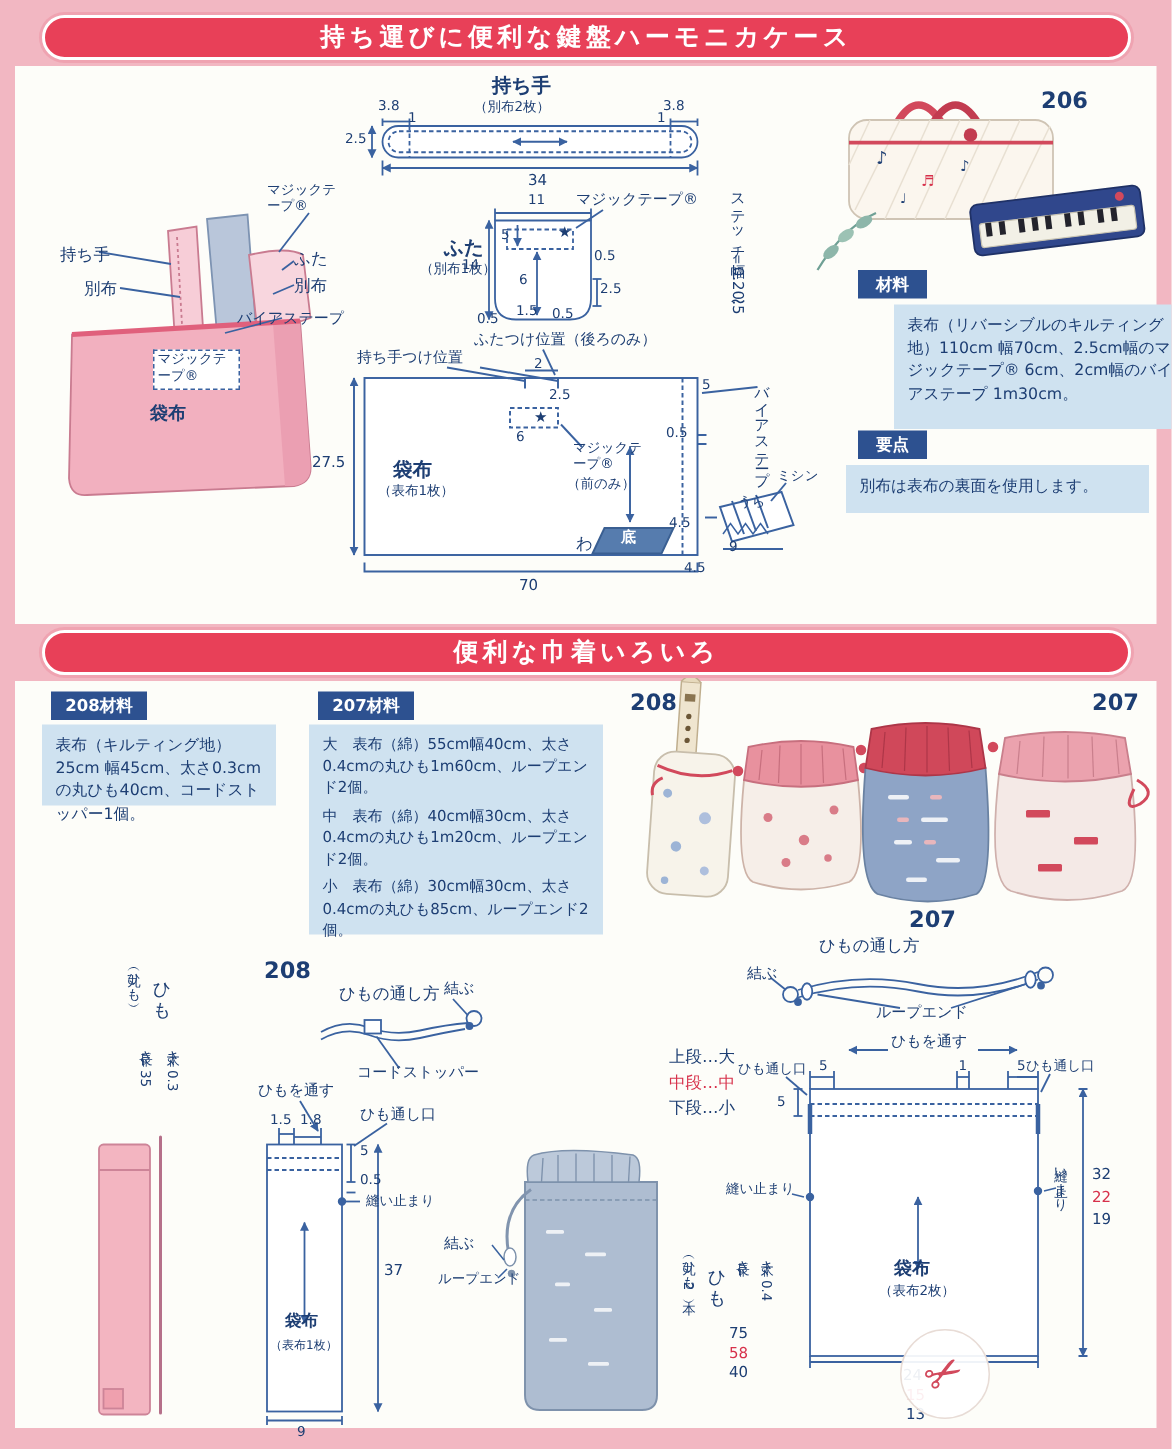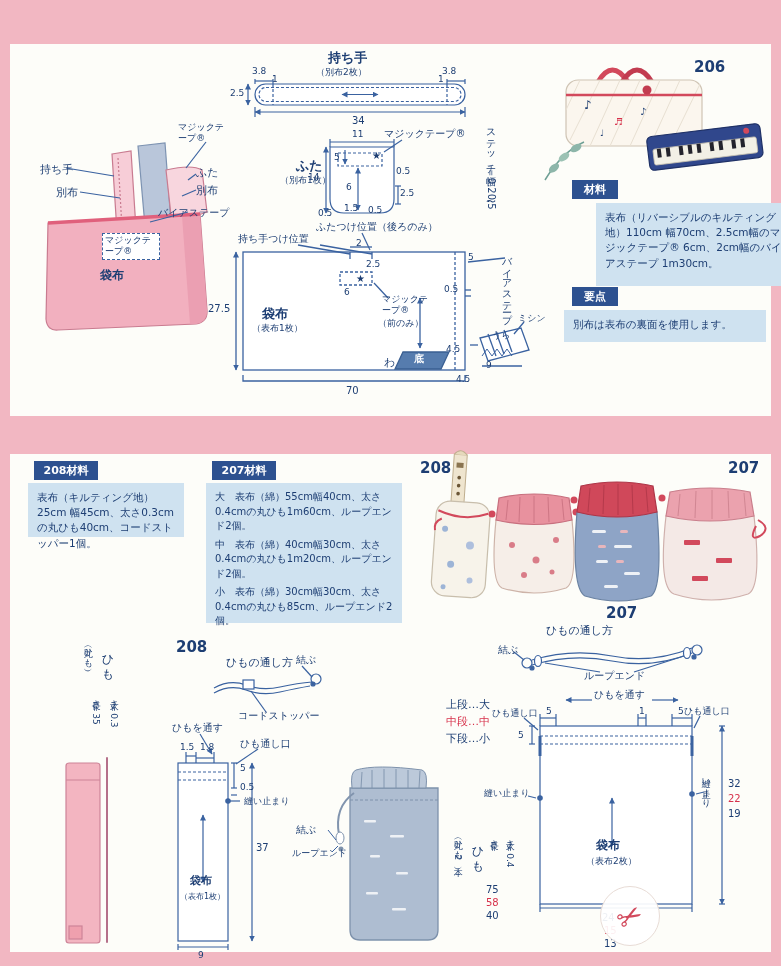--- a/index.html
+++ b/index.html
@@ -338,20 +338,22 @@
       <line x1="719" y1="726" x2="725" y2="726"></line>
         <line x1="719" y1="904" x2="725" y2="904"></line>
       <line x1="540" y1="908" x2="692" y2="908"></line>
       <line x1="540" y1="904" x2="540" y2="912"></line>
         <line x1="692" y1="904" x2="692" y2="912"></line>
       <line x1="524" y1="718" x2="538" y2="730"></line>
       <line x1="700" y1="716" x2="694" y2="728"></line>
     </g>
   </svg>
 
+  <div class="banner" style="left:28px;top:10px;width:726px">持ち運びに便利な鍵盤ハーモニカケース</div>
+  <div class="banner" style="left:28px;top:420px;width:726px">便利な巾着いろいろ</div>
 
   <div class="lbl title" style="left:328px;top:50px">持ち手</div>
   <div class="lbl sm" style="left:316px;top:67px">（別布2枚）</div>
   <div class="lbl sm" style="left:252px;top:66px">3.8</div>
   <div class="lbl sm" style="left:272px;top:74px">1</div>
   <div class="lbl sm" style="left:230px;top:88px">2.5</div>
   <div class="lbl" style="left:352px;top:115px">34</div>
   <div class="lbl sm" style="left:442px;top:66px">3.8</div>
   <div class="lbl sm" style="left:438px;top:74px">1</div>
 

